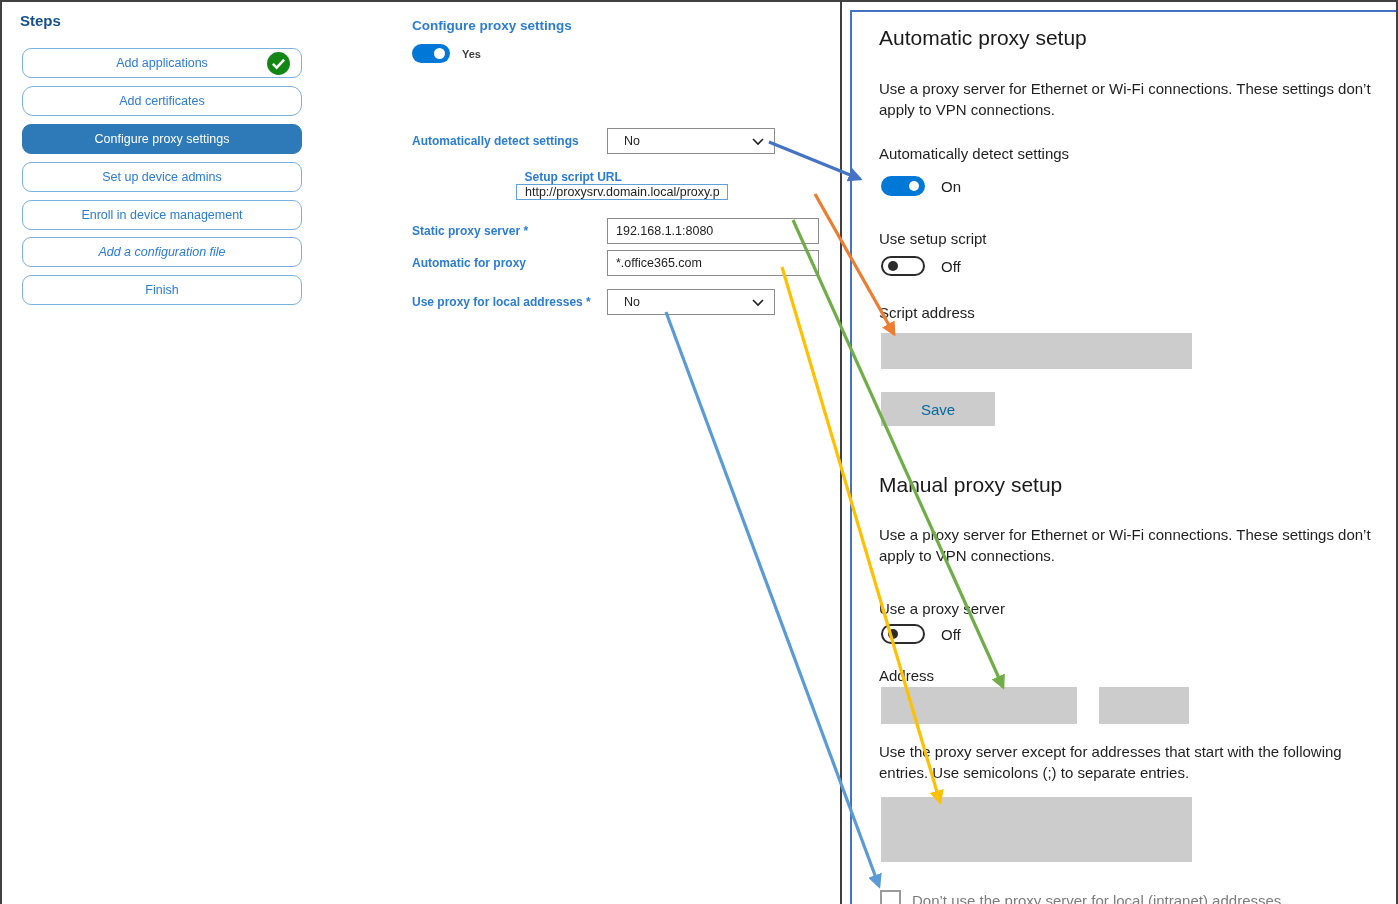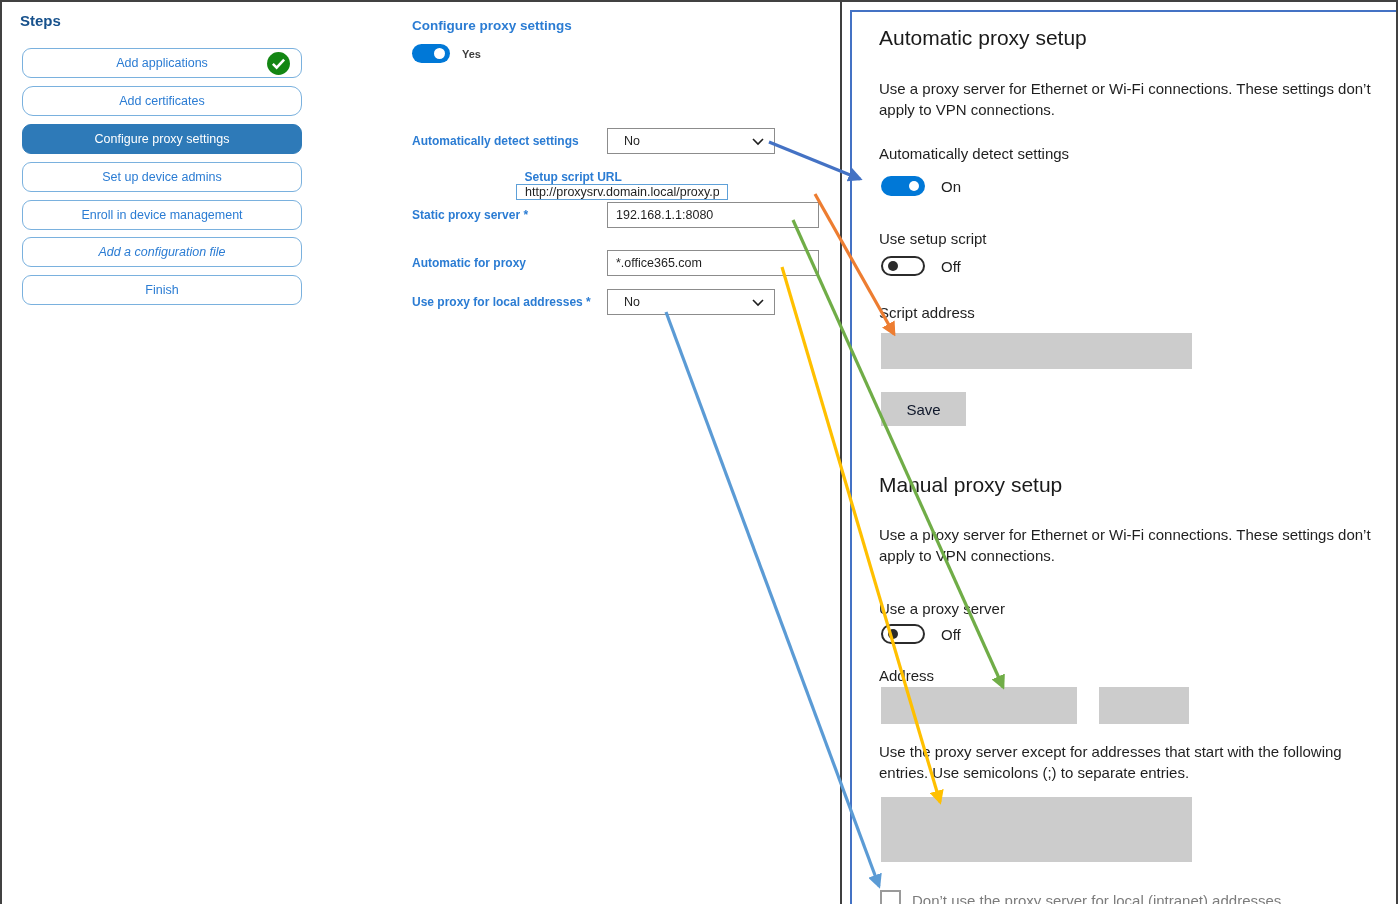--- a/index.html
+++ b/index.html
@@ -67,22 +67,22 @@
   .sp-p { position:absolute; left:27px; font-size:15px; color:#1f1f1f; line-height:21px; }
   .sp-label { position:absolute; left:27px; font-size:15px; color:#1f1f1f; }
   .sp-toggle-row { position:absolute; left:29px; display:flex; align-items:center; gap:16px; }
   .sp-toggle-row .tgl { width:44px; height:20px; }
   .sp-toggle-row .tgl.on .knob { width:10px; height:10px; top:5px; right:6px; }
   .sp-toggle-row .tgl.off { width:44px; height:20px; }
   .sp-toggle-row .tgl.off .knob { width:10px; height:10px; top:3px; left:5px; }
   .sp-toggle-state { font-size:15px; color:#1f1f1f; }
   .gray-box { position:absolute; background:#cccccc; border:none; }
   .save-btn {
-    position:absolute; left:29px; width:85px; height:34px; background:#cccccc;
-    color:#0f172a; font-size:15px; border:none; font-family:"Liberation Sans",sans-serif;
+    position:absolute; left:29px; width:114px; height:34px; background:#cccccc;
+    color:#0369a1; font-size:15px; border:none; font-family:"Liberation Sans",sans-serif;
   }
   .sp-checkbox { position:absolute; width:21px; height:21px; border:2px solid #9a9a9a; background:#fff; }
   .sp-checkbox-label { position:absolute; font-size:15px; color:#7c7c7c; }
 
   
   .arrows-overlay { position:absolute; left:0; top:0; width:1398px; height:904px; pointer-events:none; z-index:50; }
 </style>
 </head>
 <body>
 
@@ -135,21 +135,21 @@
           <path d="M1 1 L6 6 L11 1" stroke="#1f1f1f" stroke-width="1.6" fill="none"></path>
         </svg>
     </div>
   </div>
 
   <div class="form-row" style="top:168px;flex-direction:column;">
     <span class="f-label">Setup script URL</span>
     <input class="f-input focused" type="text" value="http://proxysrv.domain.local/proxy.pa" style="">
   </div>
 
-  <div class="form-row" style="top:200px;align-items:center;">
+  <div class="form-row" style="top:216px;align-items:center;">
     <span class="f-label">Static proxy server *</span>
     <input class="f-input" type="text" value="192.168.1.1:8080" style="">
   </div>
 
   <div class="form-row" style="top:248px;">
     <span class="f-label">Automatic for proxy</span>
     <input class="f-input" type="text" value="*.office365.com" style="">
   </div>
 
   <div class="form-row" style="top:287px;">

